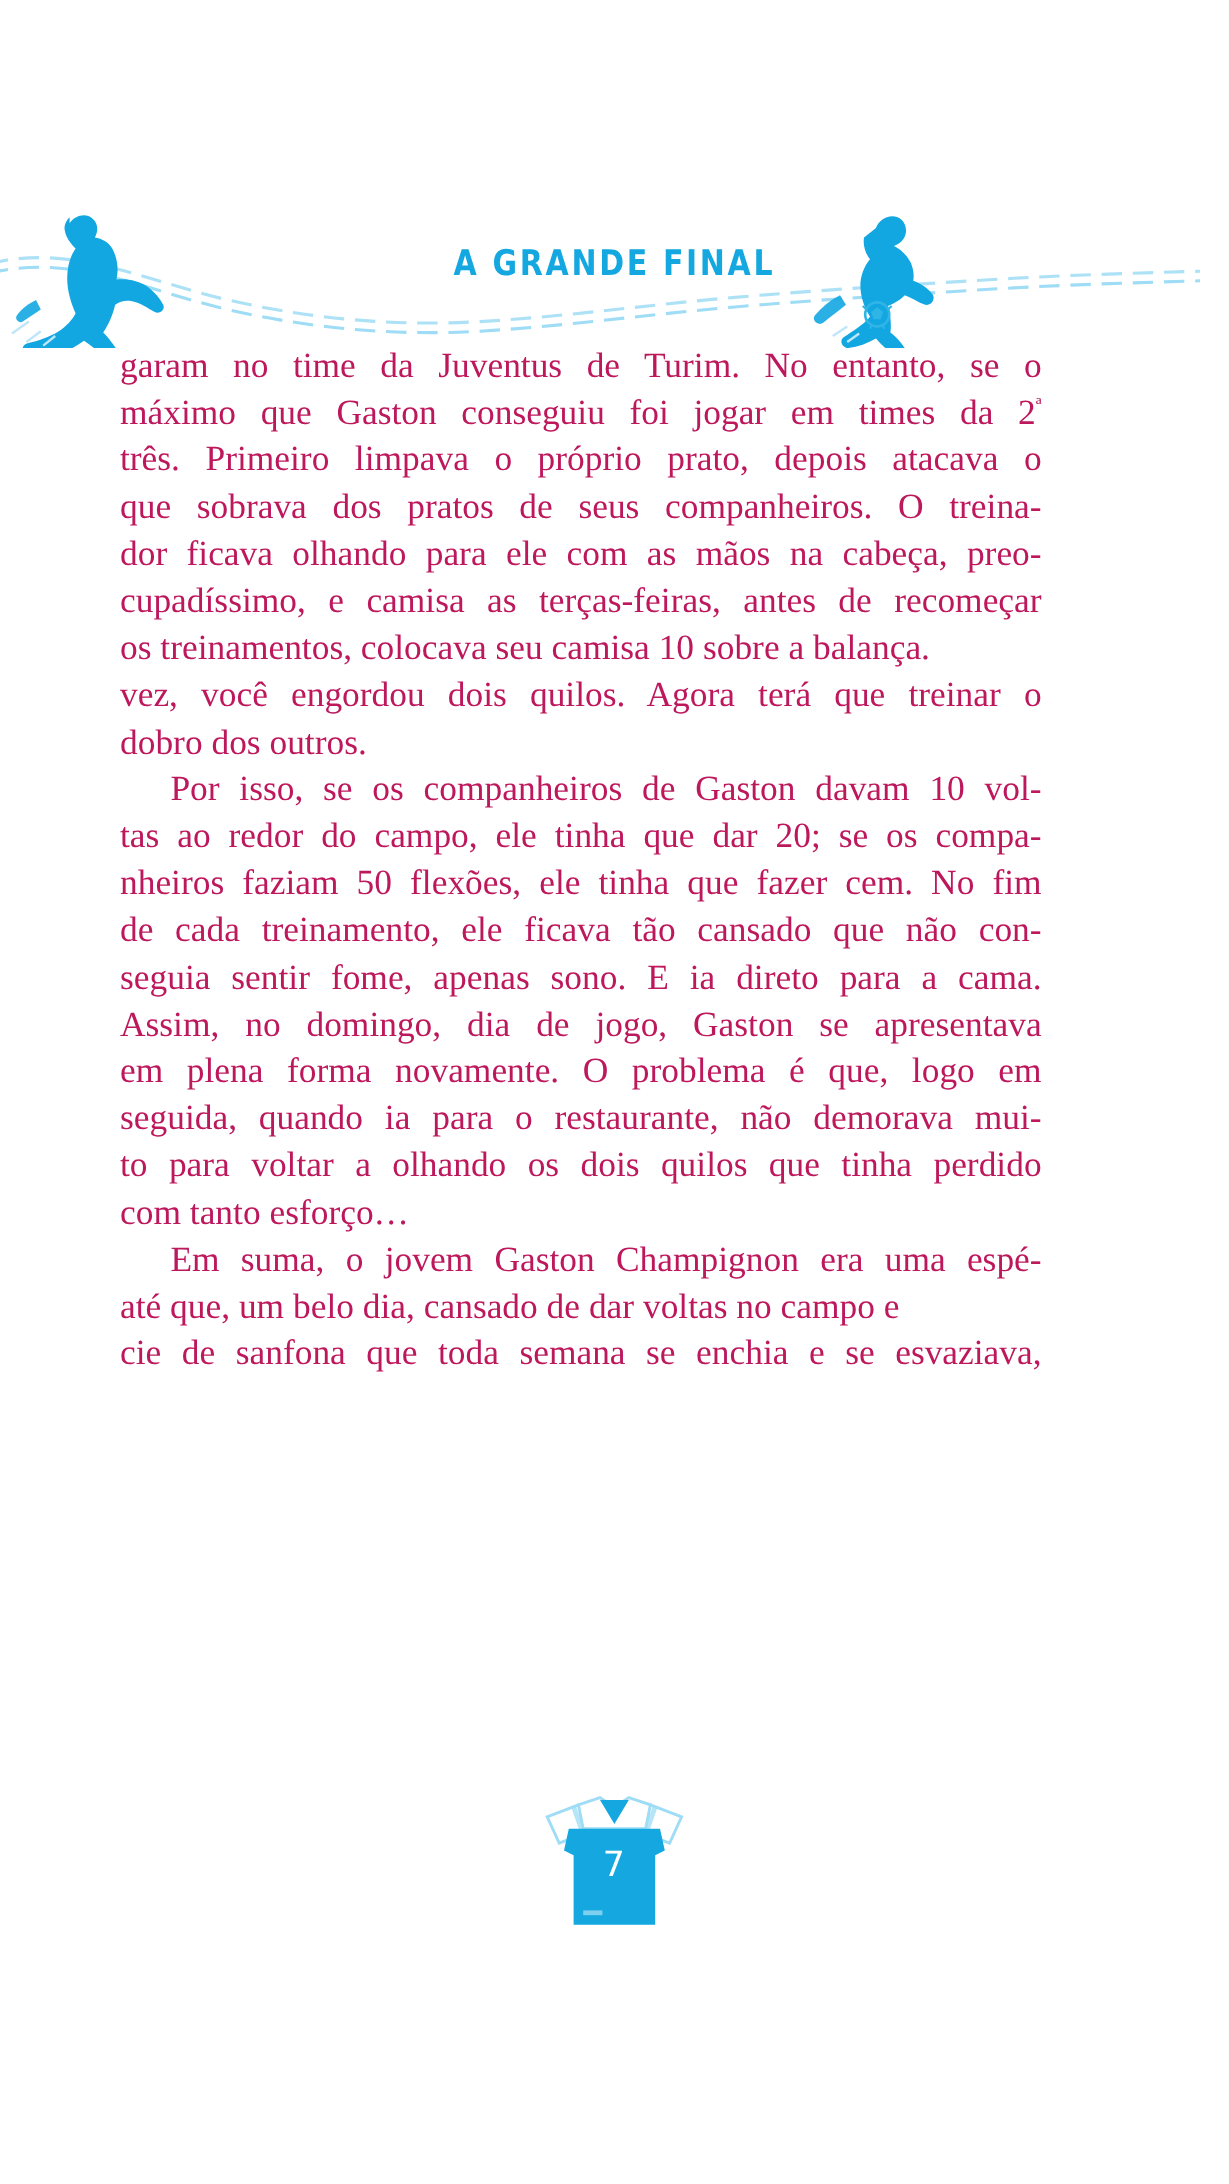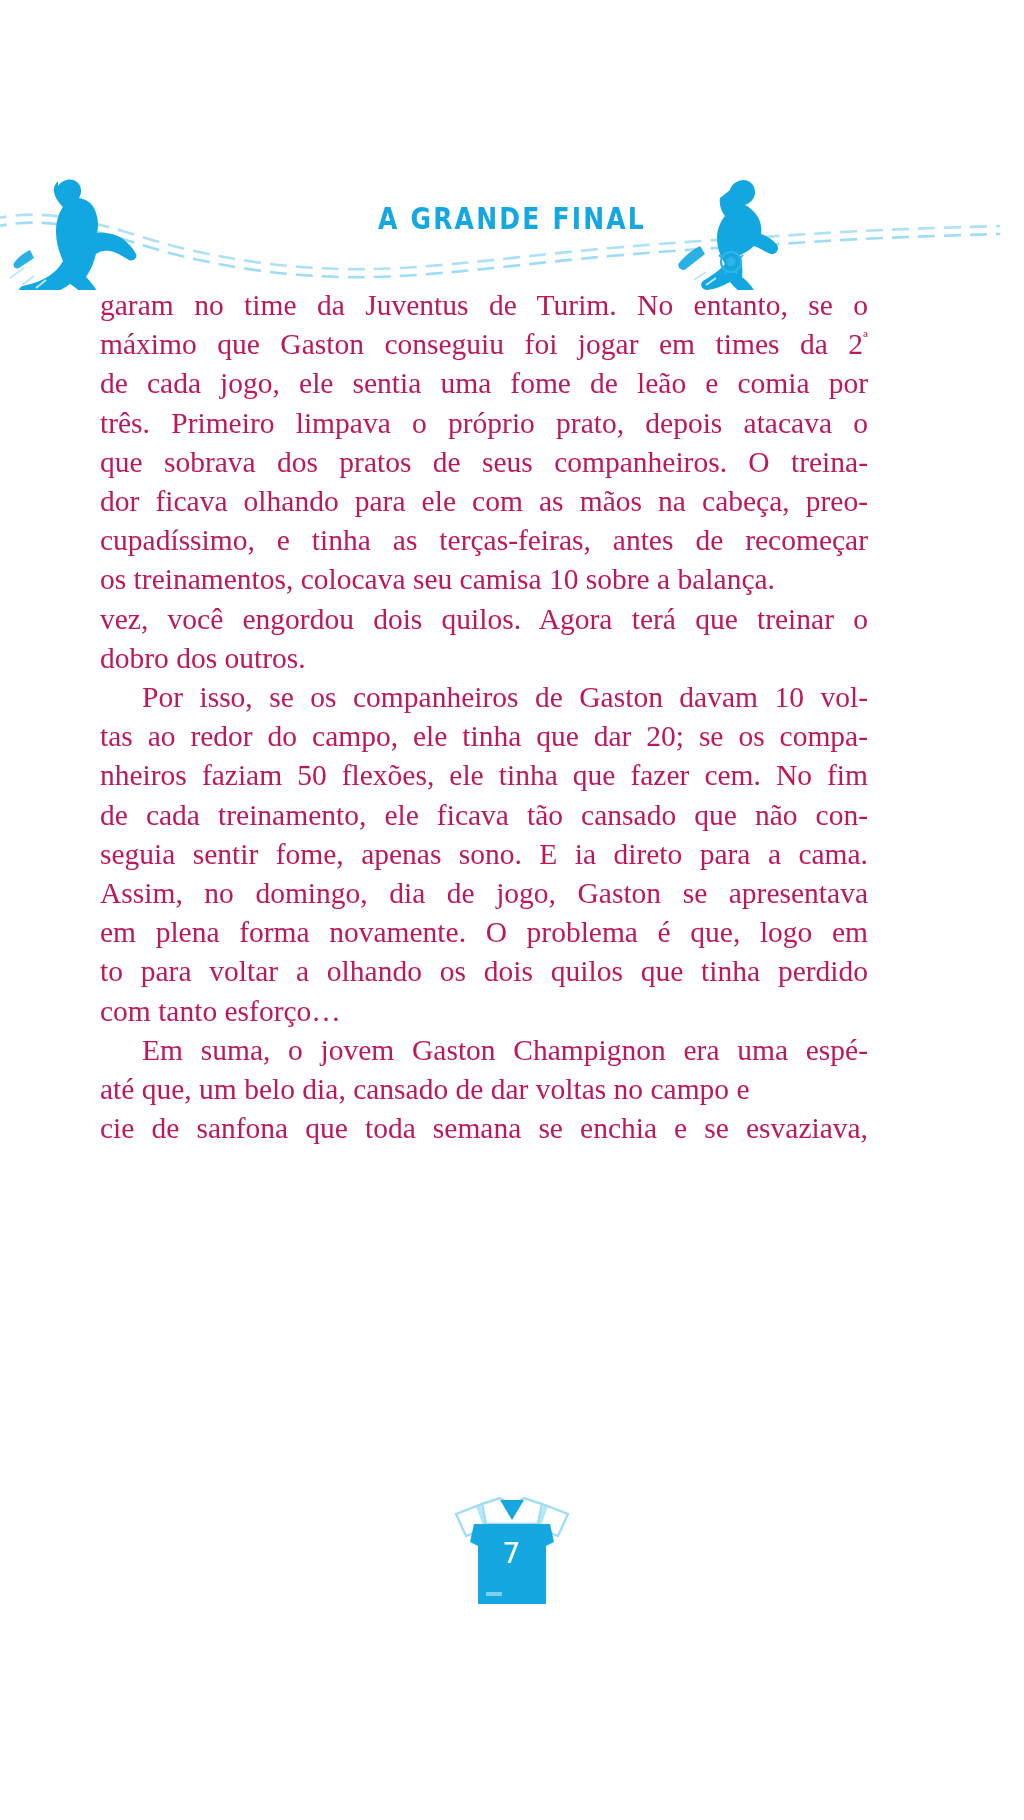--- a/index.html
+++ b/index.html
@@ -168,41 +168,41 @@
     </svg>
 
     <div class="chapter-title">A GRANDE FINAL</div>
   </div>
 
   <div class="body-text">
 
     <p>
       <span class="ln">garam no time da Juventus de Turim. No entanto, se o</span>
       <span class="ln">máximo que Gaston conseguiu foi jogar em times da 2<sup class="ord">ª</sup></span>
-      <span class="ln">de cada jogo, ele sentia uma fome de leão e comia por</span>
       <span class="ln">três. Primeiro limpava o próprio prato, depois atacava o</span>
       <span class="ln">que sobrava dos pratos de seus companheiros. O treina-</span>
       <span class="ln">dor ficava olhando para ele com as mãos na cabeça, preo-</span>
-      <span class="ln">cupadíssimo, e tinha as terças-feiras, antes de recomeçar</span>
+      <span class="ln">cupadíssimo, e camisa as terças-feiras, antes de recomeçar</span>
       <span class="ln last">os treinamentos, colocava seu camisa 10 sobre a balança.</span>
     </p>
 
     <p>
       <span class="ln">vez, você engordou dois quilos. Agora terá que treinar o</span>
       <span class="ln last">dobro dos outros.</span>
     </p>
 
     <p>
       <span class="ln ind">Por isso, se os companheiros de Gaston davam 10 vol-</span>
       <span class="ln">tas ao redor do campo, ele tinha que dar 20; se os compa-</span>
       <span class="ln">nheiros faziam 50 flexões, ele tinha que fazer cem. No fim</span>
       <span class="ln">de cada treinamento, ele ficava tão cansado que não con-</span>
       <span class="ln">seguia sentir fome, apenas sono. E ia direto para a cama.</span>
       <span class="ln">Assim, no domingo, dia de jogo, Gaston se apresentava</span>
       <span class="ln">em plena forma novamente. O problema é que, logo em</span>
+      <span class="ln">seguida, quando ia para o restaurante, não demorava mui-</span>
       <span class="ln">to para voltar a olhando os dois quilos que tinha perdido</span>
       <span class="ln last">com tanto esforço…</span>
     </p>
 
     <p>
       <span class="ln ind">Em suma, o jovem Gaston Champignon era uma espé-</span>
       <span class="ln last">até que, um belo dia, cansado de dar voltas no campo e</span>
       <span class="ln">cie de sanfona que toda semana se enchia e se esvaziava,</span>
     </p>
 

